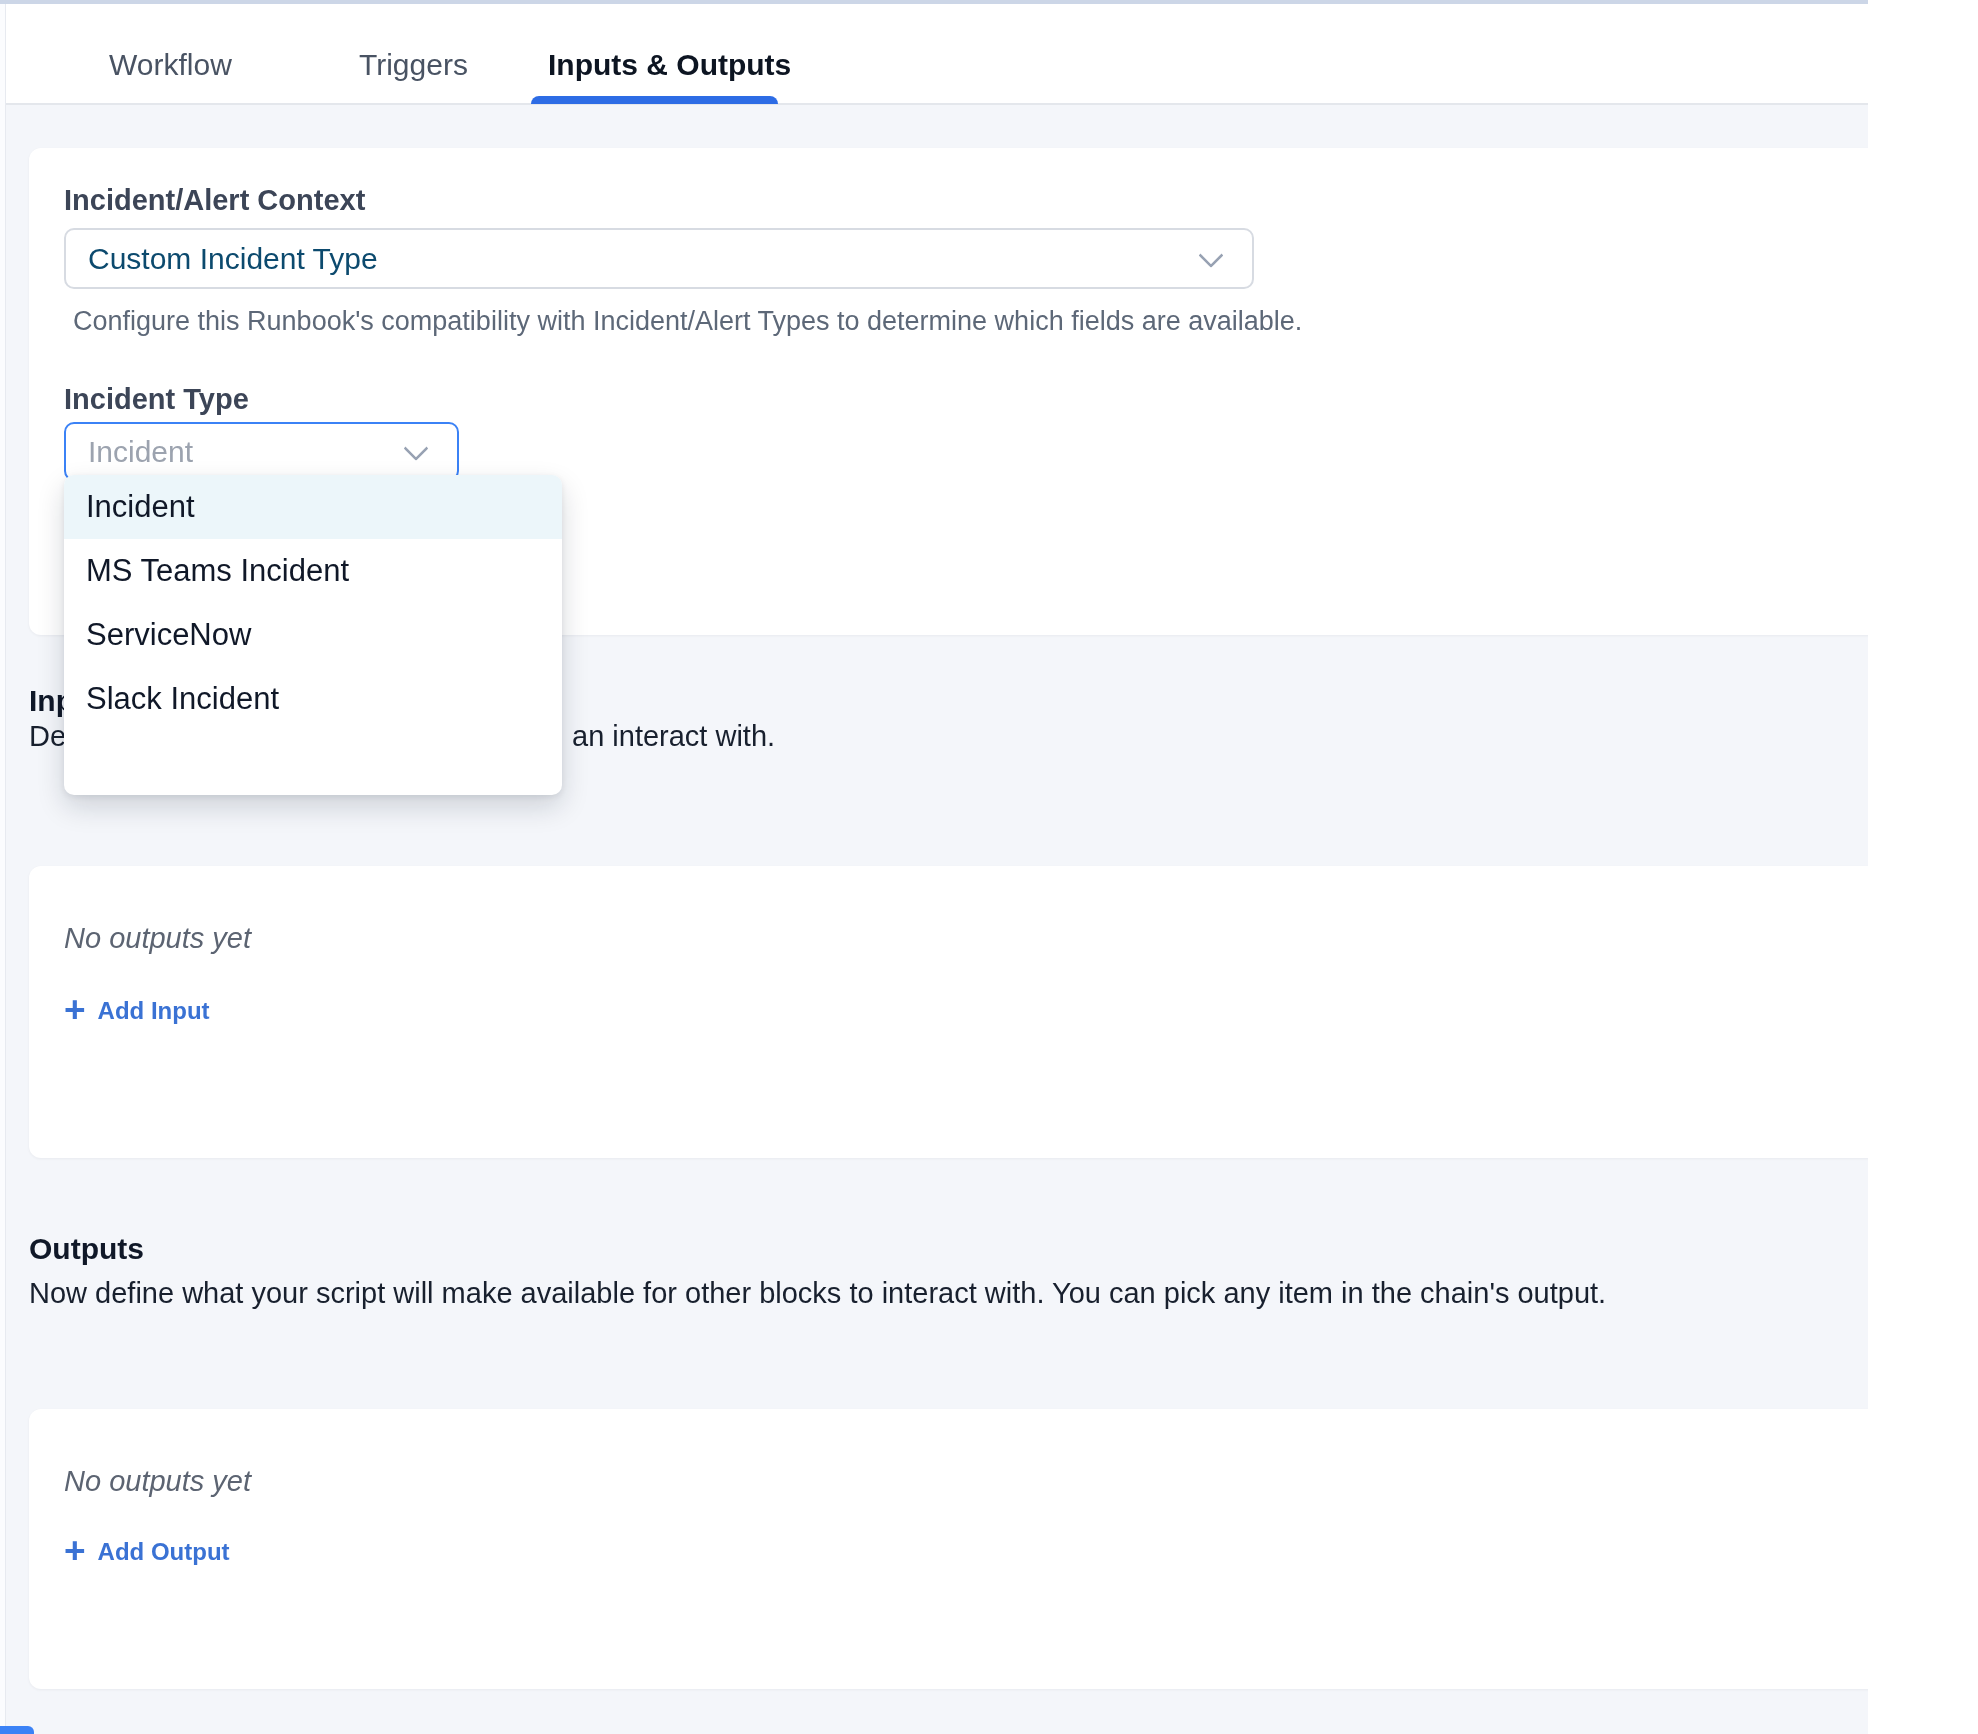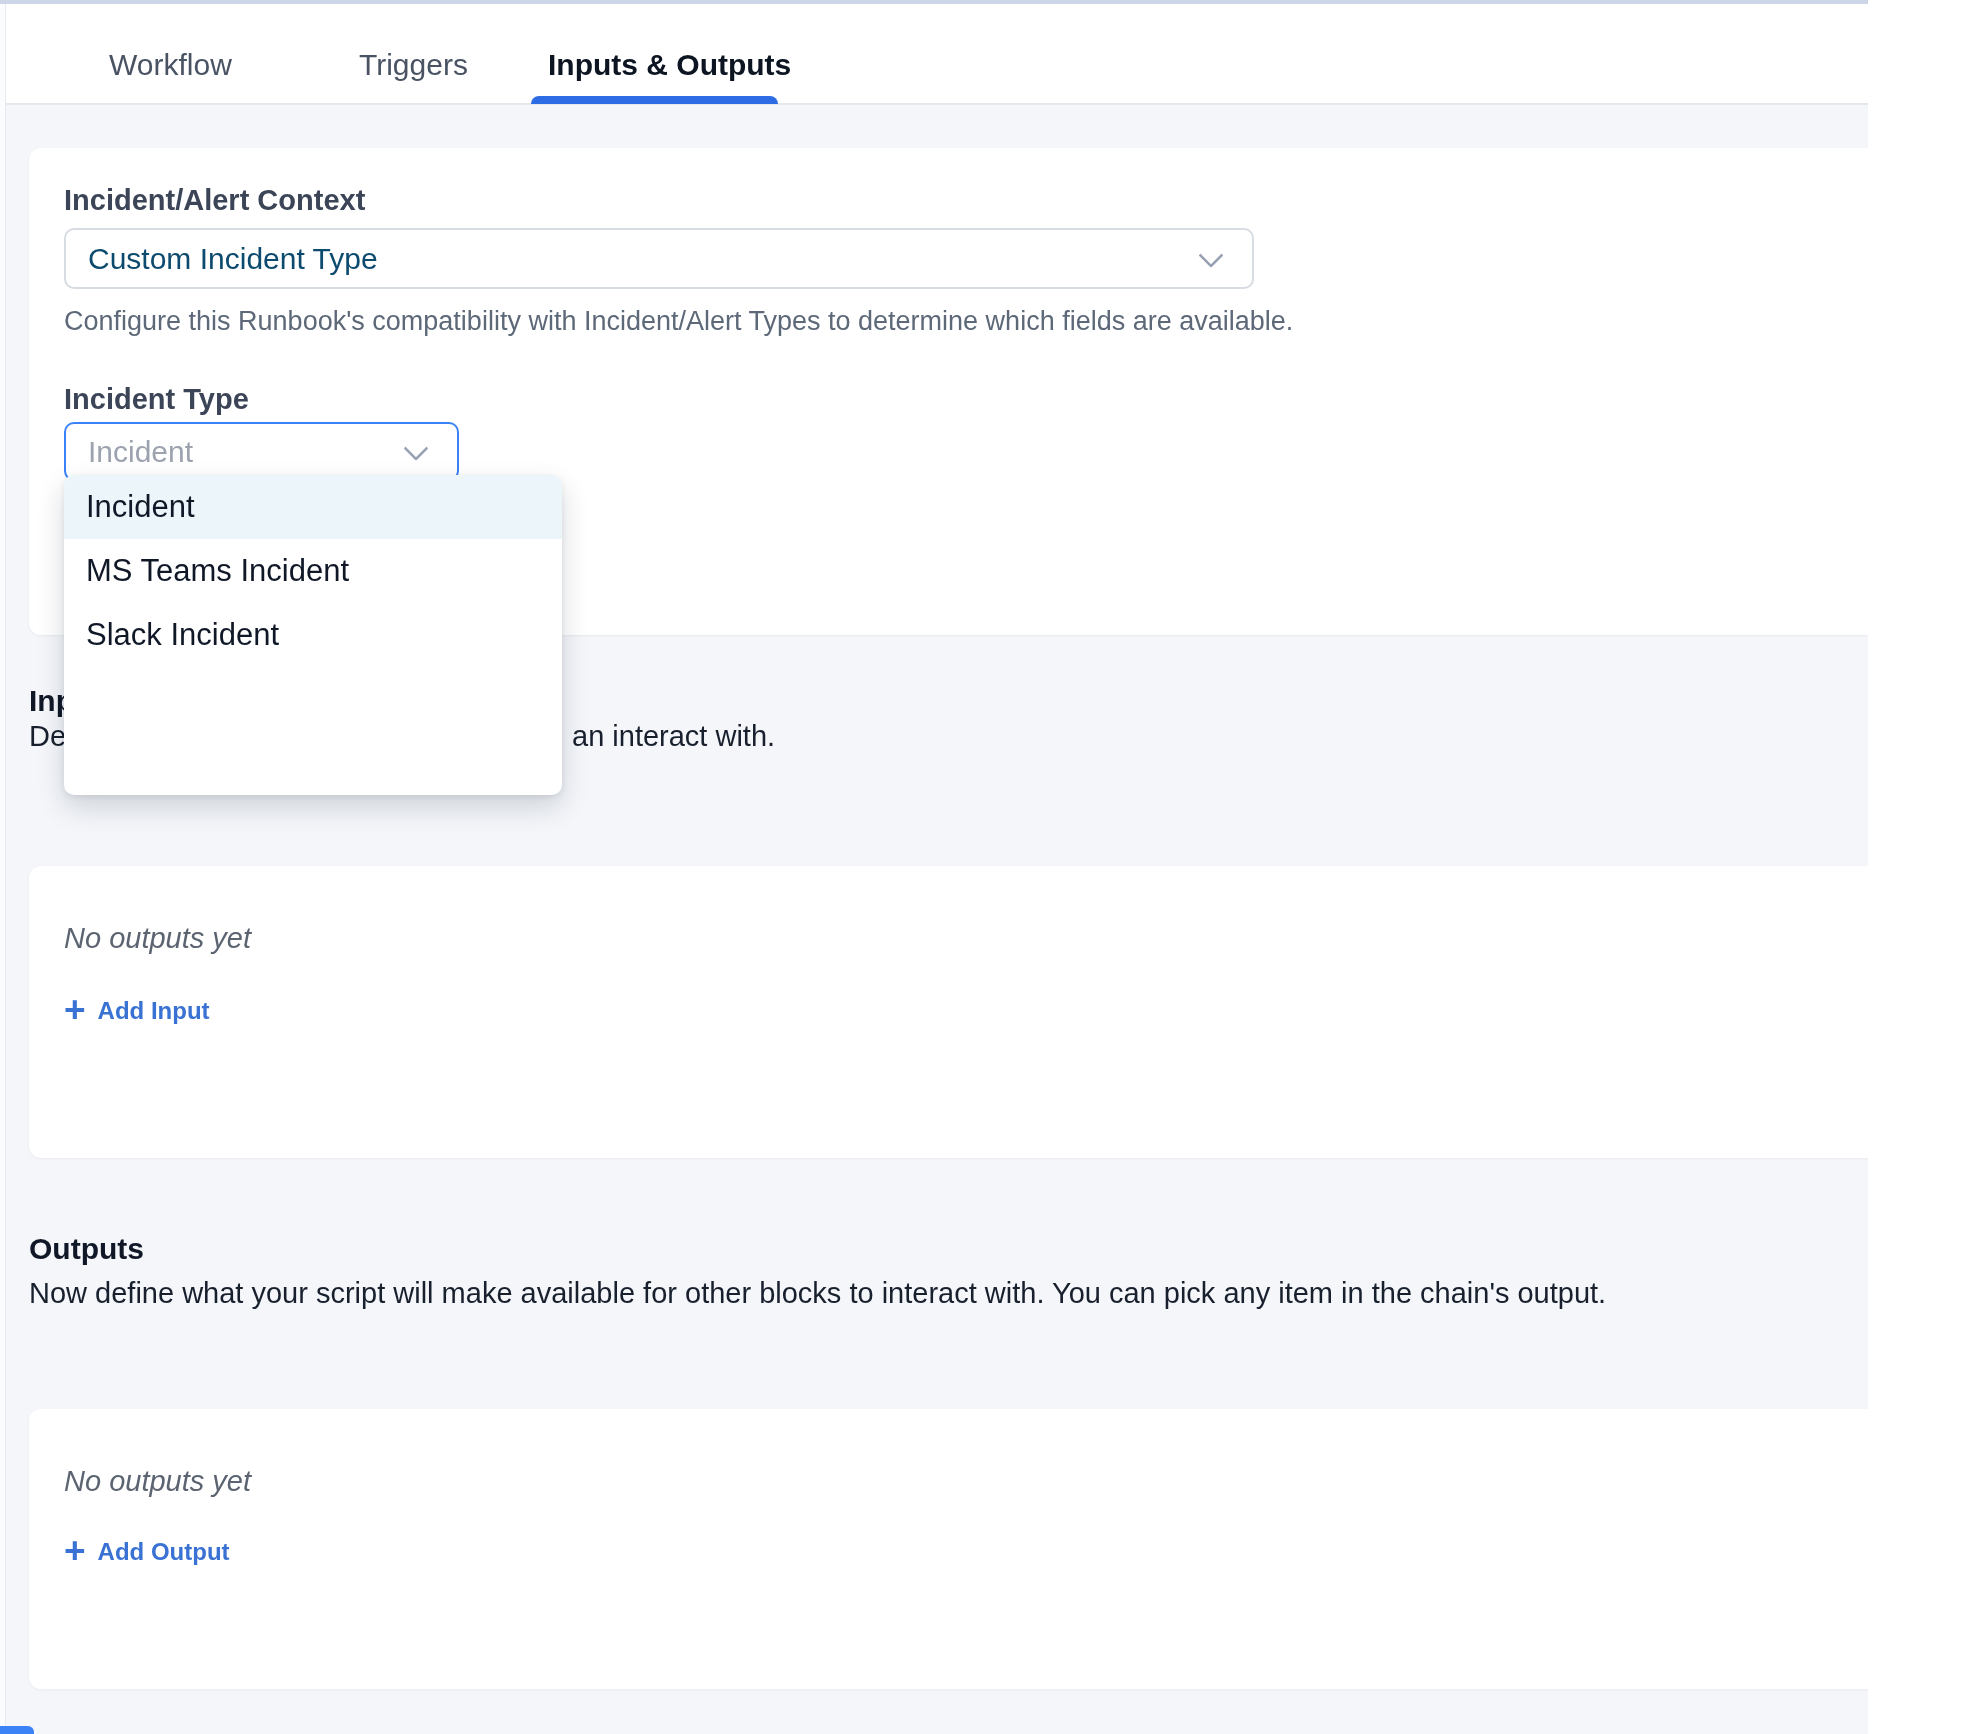--- a/index.html
+++ b/index.html
@@ -136,39 +136,40 @@
   </div>
 
   <div class="card" id="context-card">
     <div class="field-label" style="top:36px;">Incident/Alert Context</div>
 
     <div class="select" style="top:80px; width:1190px; height:61px;">
       <span class="value">Custom Incident Type</span>
       <span class="chevron"></span>
     </div>
 
-    <div class="help-text" style="top:158px;">Configure this Runbook's compatibility with Incident/Alert Types to determine which fields are available.</div>
+    <div class="help-text" style="top:158px;margin-left:9px;">Configure this Runbook's compatibility with Incident/Alert Types to determine which fields are available.</div>
 
     <div class="field-label" style="top:235px;">Incident Type</div>
 
     <div class="select focused" style="top:274px; width:395px; height:59px;">
       <span class="value placeholder">Incident</span>
       <span class="chevron"></span>
     </div>
   </div>
 
   <div class="section-title" style="top:684px;">Inputs</div>
   <div class="section-desc" style="top:720px; width:1800px;">
     <span>De</span>
     <span class="frag-right">an interact with.</span>
   </div>
 
   <div class="dropdown">
     <div class="option highlighted">Incident</div>
     <div class="option">MS Teams Incident</div>
+    <div class="option">ServiceNow</div>
     <div class="option">Slack Incident</div>
   </div>
 
   <div class="card" id="inputs-card">
     <div class="empty-text" style="top:56px;">No outputs yet</div>
     <div class="add-link" style="top:130px; color:#3a72d4;">
       <span class="plus">+</span>
       <span class="label">Add Input</span>
     </div>
   </div>

